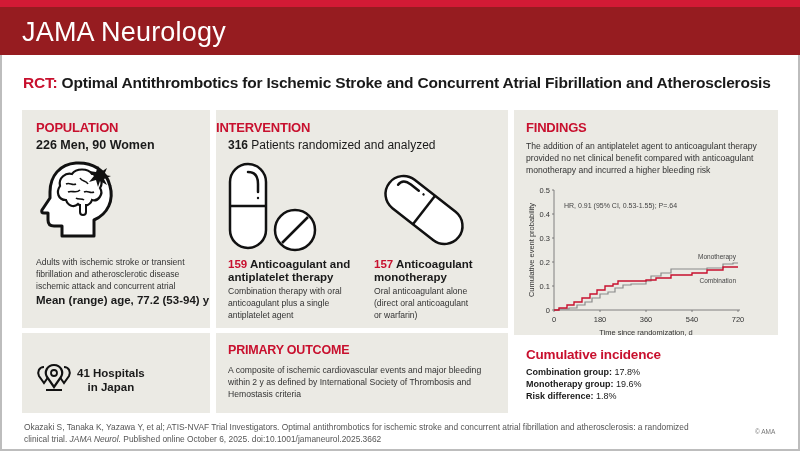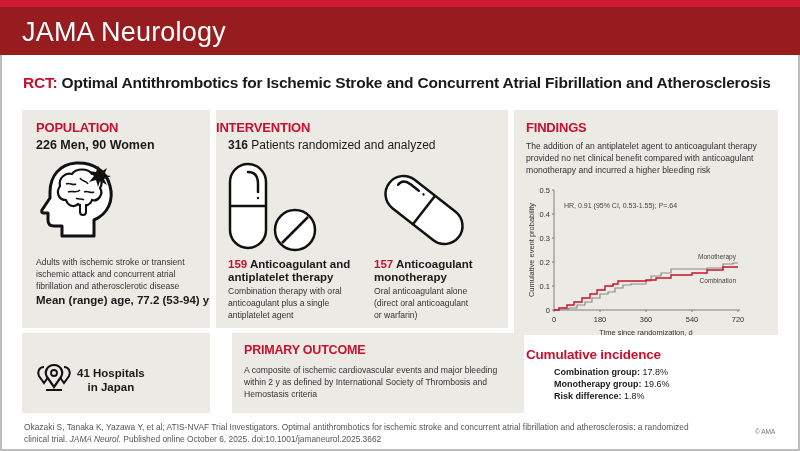--- a/index.html
+++ b/index.html
@@ -8,21 +8,21 @@
   .frame { position: absolute; left: 0; top: 0; width: 800px; height: 451px; border: 2px solid #bdbdbd; border-top: none; }
   .header { position: absolute; left: 0; top: 0; width: 800px; height: 55px; background: #961c20; border-top: 7px solid #d31a35; }
   .header-title { position: absolute; left: 22px; top: 10px; font-size: 27px; color: #ffffff; font-weight: normal; letter-spacing: 0.2px; }
   .title { position: absolute; left: 23px; top: 74px; font-size: 15.5px; font-weight: bold; color: #1a1a1a; letter-spacing: -0.2px; }
   .title .tag { color: #c8102e; }
   .panel { position: absolute; background: #ebeae4; }
   .p-pop { left: 22px; top: 110px; width: 188px; height: 218px; }
   .p-int { left: 216px; top: 110px; width: 292px; height: 218px; }
   .p-find { left: 514px; top: 110px; width: 264px; height: 225px; }
   .p-set { left: 22px; top: 333px; width: 188px; height: 80px; }
-  .p-out { left: 216px; top: 333px; width: 292px; height: 80px; margin-left: 16px; }
+  .p-out { left: 216px; top: 333px; width: 292px; height: 80px; }
   .ph { position: absolute; font-size: 13px; font-weight: bold; color: #c8102e; letter-spacing: -0.2px; }
   .bold { font-weight: bold; }
   .small { font-size: 8.6px; line-height: 12px; color: #333; }
   .abs { position: absolute; }
   .red { color: #c8102e; }
   .citation { position: absolute; left: 24px; top: 421px; font-size: 8.4px; color: #555; line-height: 12px; width: 680px; }
   .ama { position: absolute; left: 755px; top: 428px; font-size: 6.5px; color: #777; }
   .chart-svg text { font-family: "Liberation Sans", sans-serif; }
 </style>
 </head>
@@ -45,22 +45,22 @@
     <svg width="90" height="90" viewBox="0 0 90 90">
       <path d="M58 82 L58 66 C72 60 78 46 74 32 C70 16 56 8 40 9 C24 10 14 22 14 38 L14 44 L6 56 C5 58 6 59 8 59 L12 59 L12 66 C12 70 14 72 18 72 L26 72 L26 82 Z" fill="#fff" stroke="#111" stroke-width="3" stroke-linejoin="round"></path>
       <path d="M30 46 C22 46 20 38 24 32 C22 24 30 18 36 20 C40 14 52 14 56 20 C64 20 68 28 64 34 C68 40 62 48 56 46 C54 52 46 54 42 50 C38 54 32 52 30 46 Z" fill="#fff" stroke="#111" stroke-width="2.2"></path>
       <path d="M30 30 C34 28 36 32 40 30 M44 24 C46 28 50 26 52 30 M32 38 C36 36 40 40 44 36 M48 38 C52 36 54 40 58 38 M40 44 C42 46 46 44 48 46" fill="none" stroke="#111" stroke-width="1.6"></path>
       <path d="M44 50 L44 58 C44 62 50 62 50 58 L50 50" fill="#fff" stroke="#111" stroke-width="2"></path>
       <polygon points="62,12 65,18 71,14 68,21 75,22 68,25 71,31 64,27 62,33 60,26 53,28 58,22 53,17 60,18" fill="#111"></polygon>
     </svg>
   </div>
   <div class="abs small" style="left:14px; top:146px; width:170px;">
     <div>Adults with ischemic stroke or transient</div>
+    <div>fibrillation and atherosclerotic disease</div>
     <div>ischemic attack and concurrent atrial</div>
-    <div>fibrillation and atherosclerotic disease</div>
   </div>
   <div class="abs bold" style="left:14px; top:184px; font-size:11.5px;">Mean (range) age, 77.2 (53-94) y</div>
 </div>
 
 <div class="panel p-int">
   <div class="ph" style="left:0; top:10px;">INTERVENTION</div>
   <div class="abs" style="left:12px; top:28px; font-size:12px;">
     <span class="bold">316</span><span> Patients randomized and analyzed</span>
   </div>
   <div class="abs" style="left:12px; top:52px; width:100px; height:90px;">
@@ -173,21 +173,21 @@
     <text x="50" y="26" font-size="7" fill="#444">HR, 0.91 (95% CI, 0.53-1.55); P=.64</text>
 
     <polyline fill="none" stroke="#8a8a8a" stroke-width="1.2" points="40,128 45,128 45,127 55,127 55,126 63,126 63,123 71,123 71,120 78,120 78,116 86,116 86,112 94,112 94,110 101,110 101,106 109,106 109,103 117,103 117,102 132,102 132,99 137,99 137,94 147,94 147,91 157,91 157,87 193,87 193,86 209,86 209,82 219,82 219,81 224,81"></polyline>
 
     <polyline fill="none" stroke="#c8102e" stroke-width="1.4" points="40,128 45,128 45,126 53,126 53,123 60,123 60,120 68,120 68,116 76,116 76,112 83,112 83,108 91,108 91,104 99,104 99,102 104,102 104,99 132,99 132,98 142,98 142,96 157,96 157,93 178,93 178,91 193,91 193,88 209,88 209,85 219,85 219,85 224,85"></polyline>
     <text x="222" y="77" font-size="6.5" fill="#444" text-anchor="end">Monotherapy</text>
     <text x="222" y="101" font-size="6.5" fill="#444" text-anchor="end">Combination</text>
   </svg>
 
   <div class="ph" style="left:12px; top:237px; font-size:13.5px;">Cumulative incidence</div>
-  <div class="abs" style="left:12px; top:256px; font-size:9px; line-height:12px;margin-left:28px;">
+  <div class="abs" style="left:12px; top:256px; font-size:9px; line-height:12px;">
     <div><span class="bold">Combination group:</span><span> 17.8%</span></div>
     <div><span class="bold">Monotherapy group:</span><span> 19.6%</span></div>
     <div><span class="bold">Risk difference:</span><span> 1.8%</span></div>
   </div>
 </div>
 
 <div class="citation">
   <div>Okazaki S, Tanaka K, Yazawa Y, et al; ATIS-NVAF Trial Investigators. Optimal antithrombotics for ischemic stroke and concurrent atrial fibrillation and atherosclerosis: a randomized</div>
   <div><span>clinical trial. </span><i>JAMA Neurol.</i><span> Published online October 6, 2025. doi:10.1001/jamaneurol.2025.3662</span></div>
 </div>

